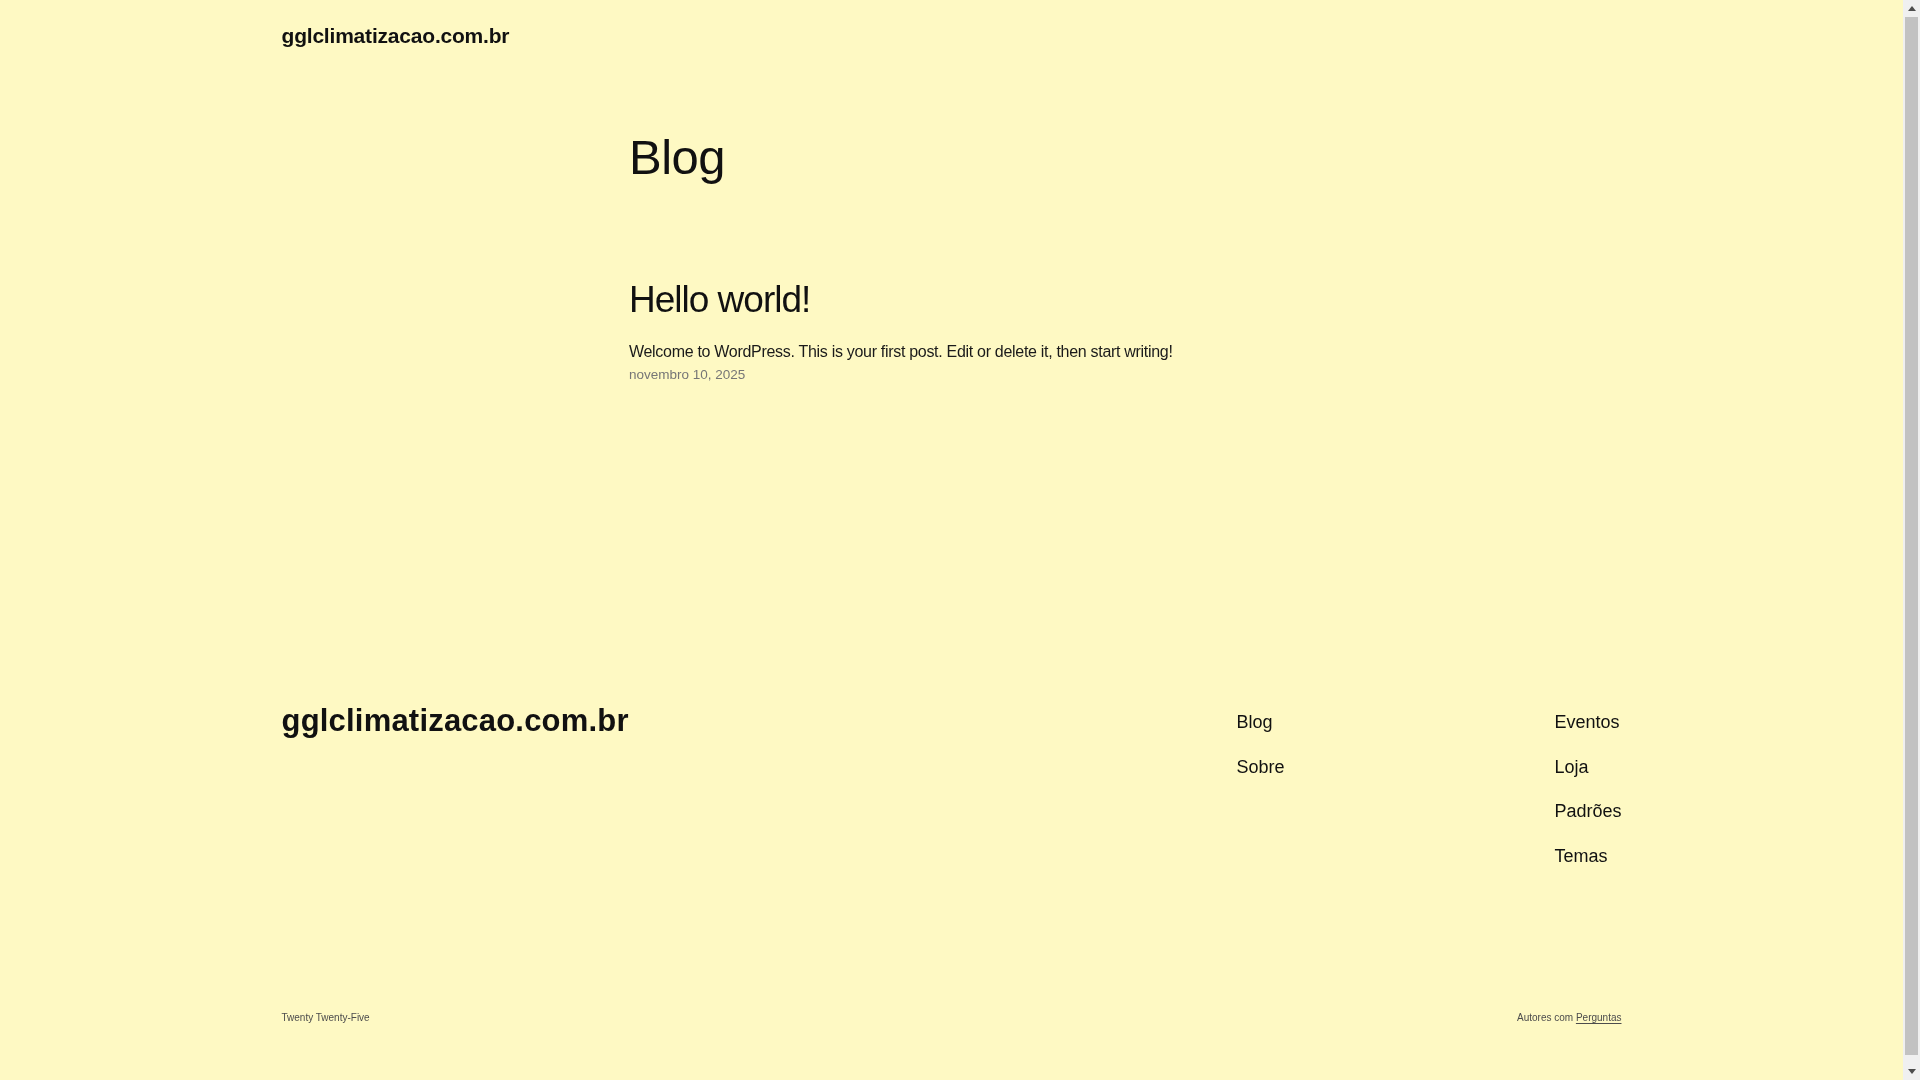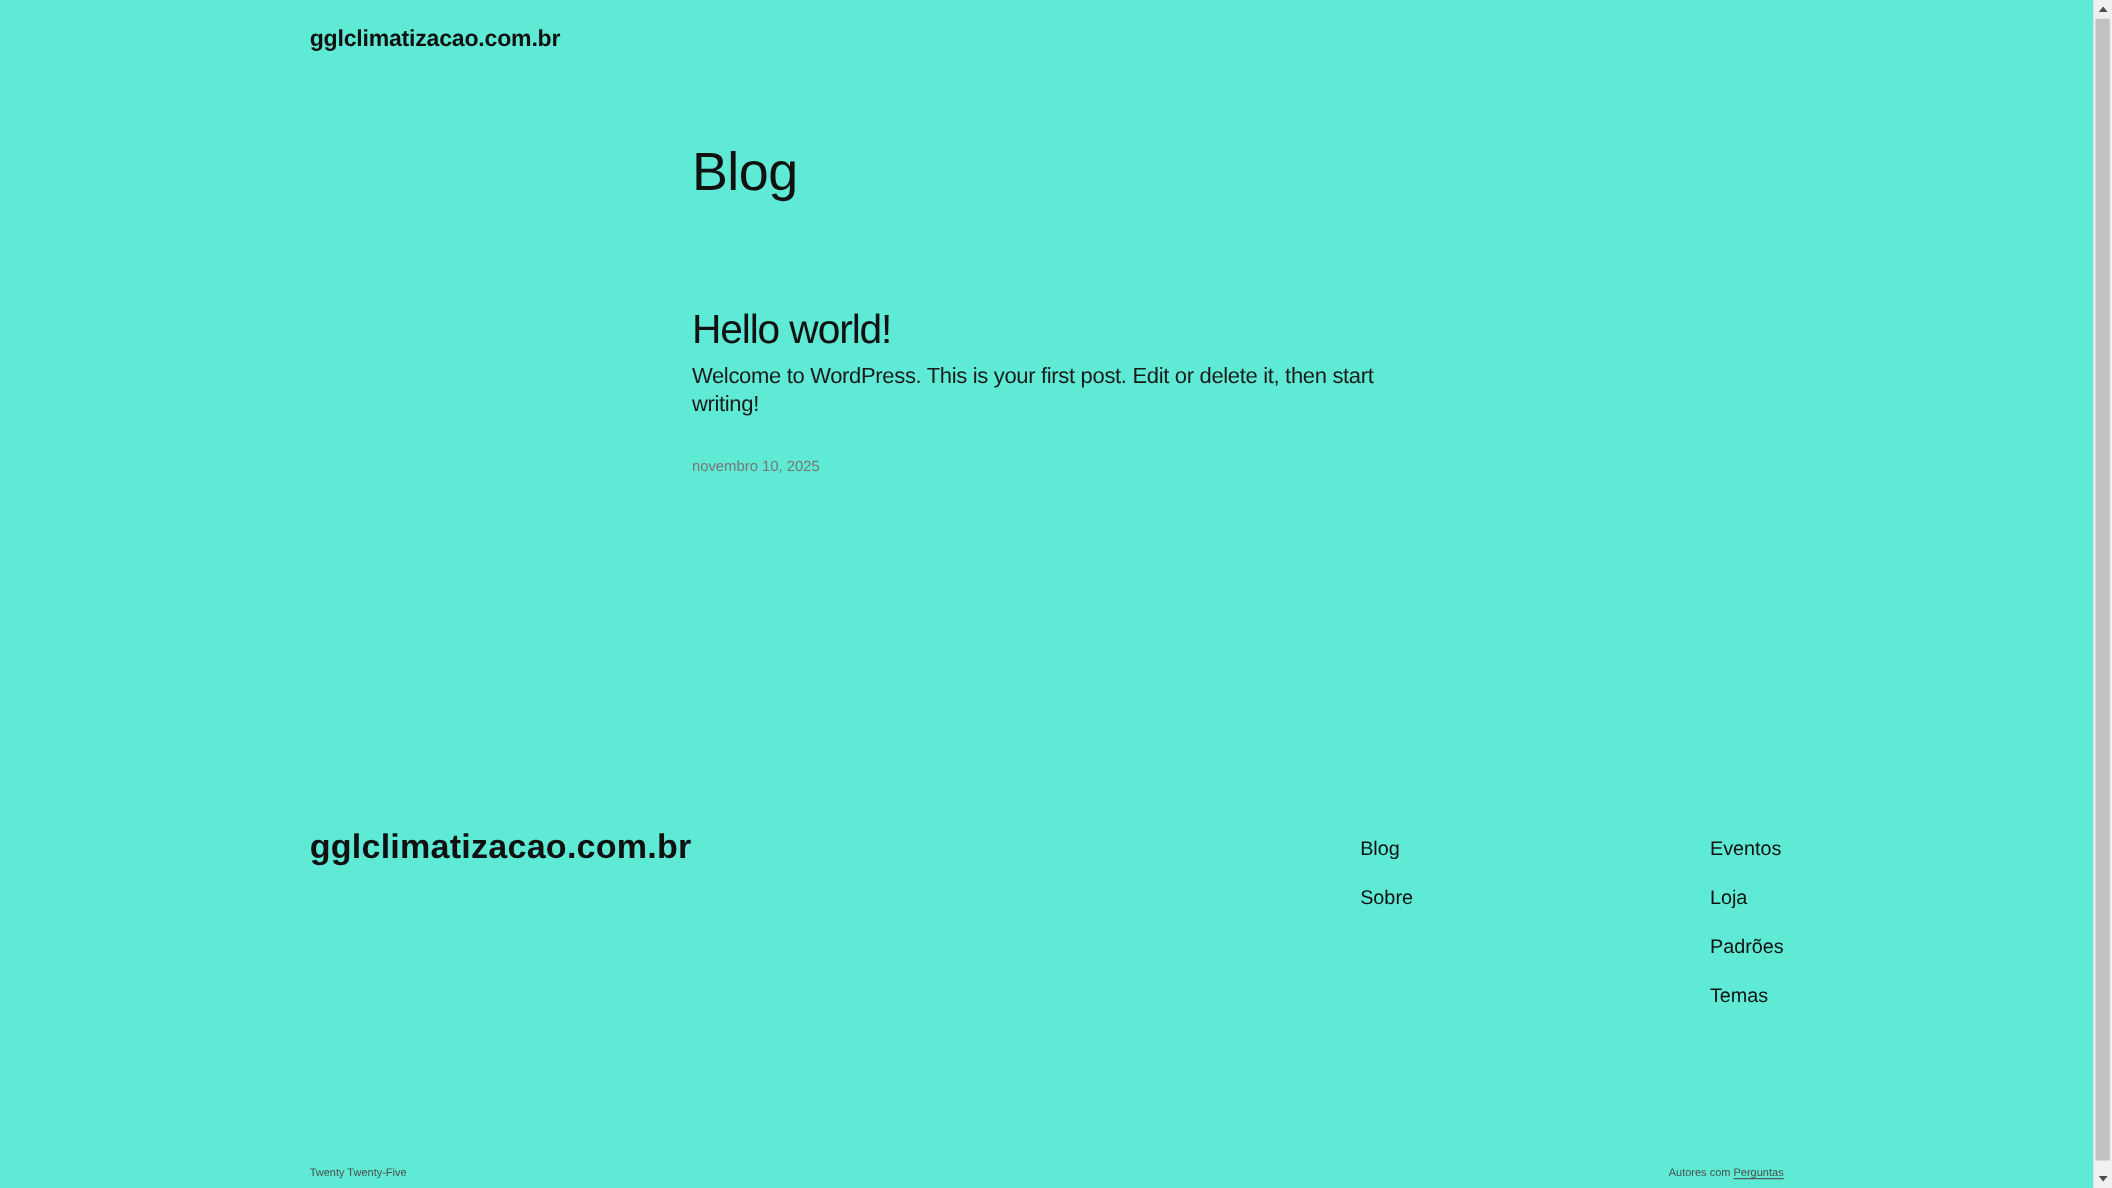--- a/index.html
+++ b/index.html
@@ -6,21 +6,21 @@
   html, body { margin: 0; padding: 0; }
   body {
     font-family: "Liberation Sans", "DejaVu Sans", sans-serif;
     background: #ffffff;
     color: #111111;
   }
   .screen {
     position: relative;
     width: 1920px;
     height: 1080px;
-    background: #5eead4;
+    background: #fef9c3;
     overflow: hidden;
   }
   .page-area { width: 1903px; }
   .wide { width: 1340px; margin: 0 auto; }
   .content { width: 645px; margin: 0 auto; }
 
   
   header.site-header { padding-top: 22px; }
   .site-title {
     font-size: 21px;
@@ -43,28 +43,27 @@
   }
   .post-title {
     margin: 90px 0 0 0;
     font-size: 37px;
     font-weight: 400;
     line-height: 46px;
     letter-spacing: -1px;
   }
   .post-title a { color: #111111; text-decoration: none; cursor: pointer; margin-top: 42px; }
   .post-excerpt {
-    margin: 6px 0 0 0;
-    font-size: 20px;
+    margin: 16px 0 0 0;
+    font-size: 16px;
     line-height: 26px;
     letter-spacing: -0.3px;
     color: #1a1a1a;
   }
   .post-date {
-    margin-top: 33px;
     font-size: 13.5px;
     line-height: 20px;
     color: #767676;
   }
 
   
   footer.site-footer { margin-top: 318px; }
   .footer-top { display: flex; justify-content: space-between; align-items: flex-start; }
   .footer-site-title {
     font-size: 31px;

